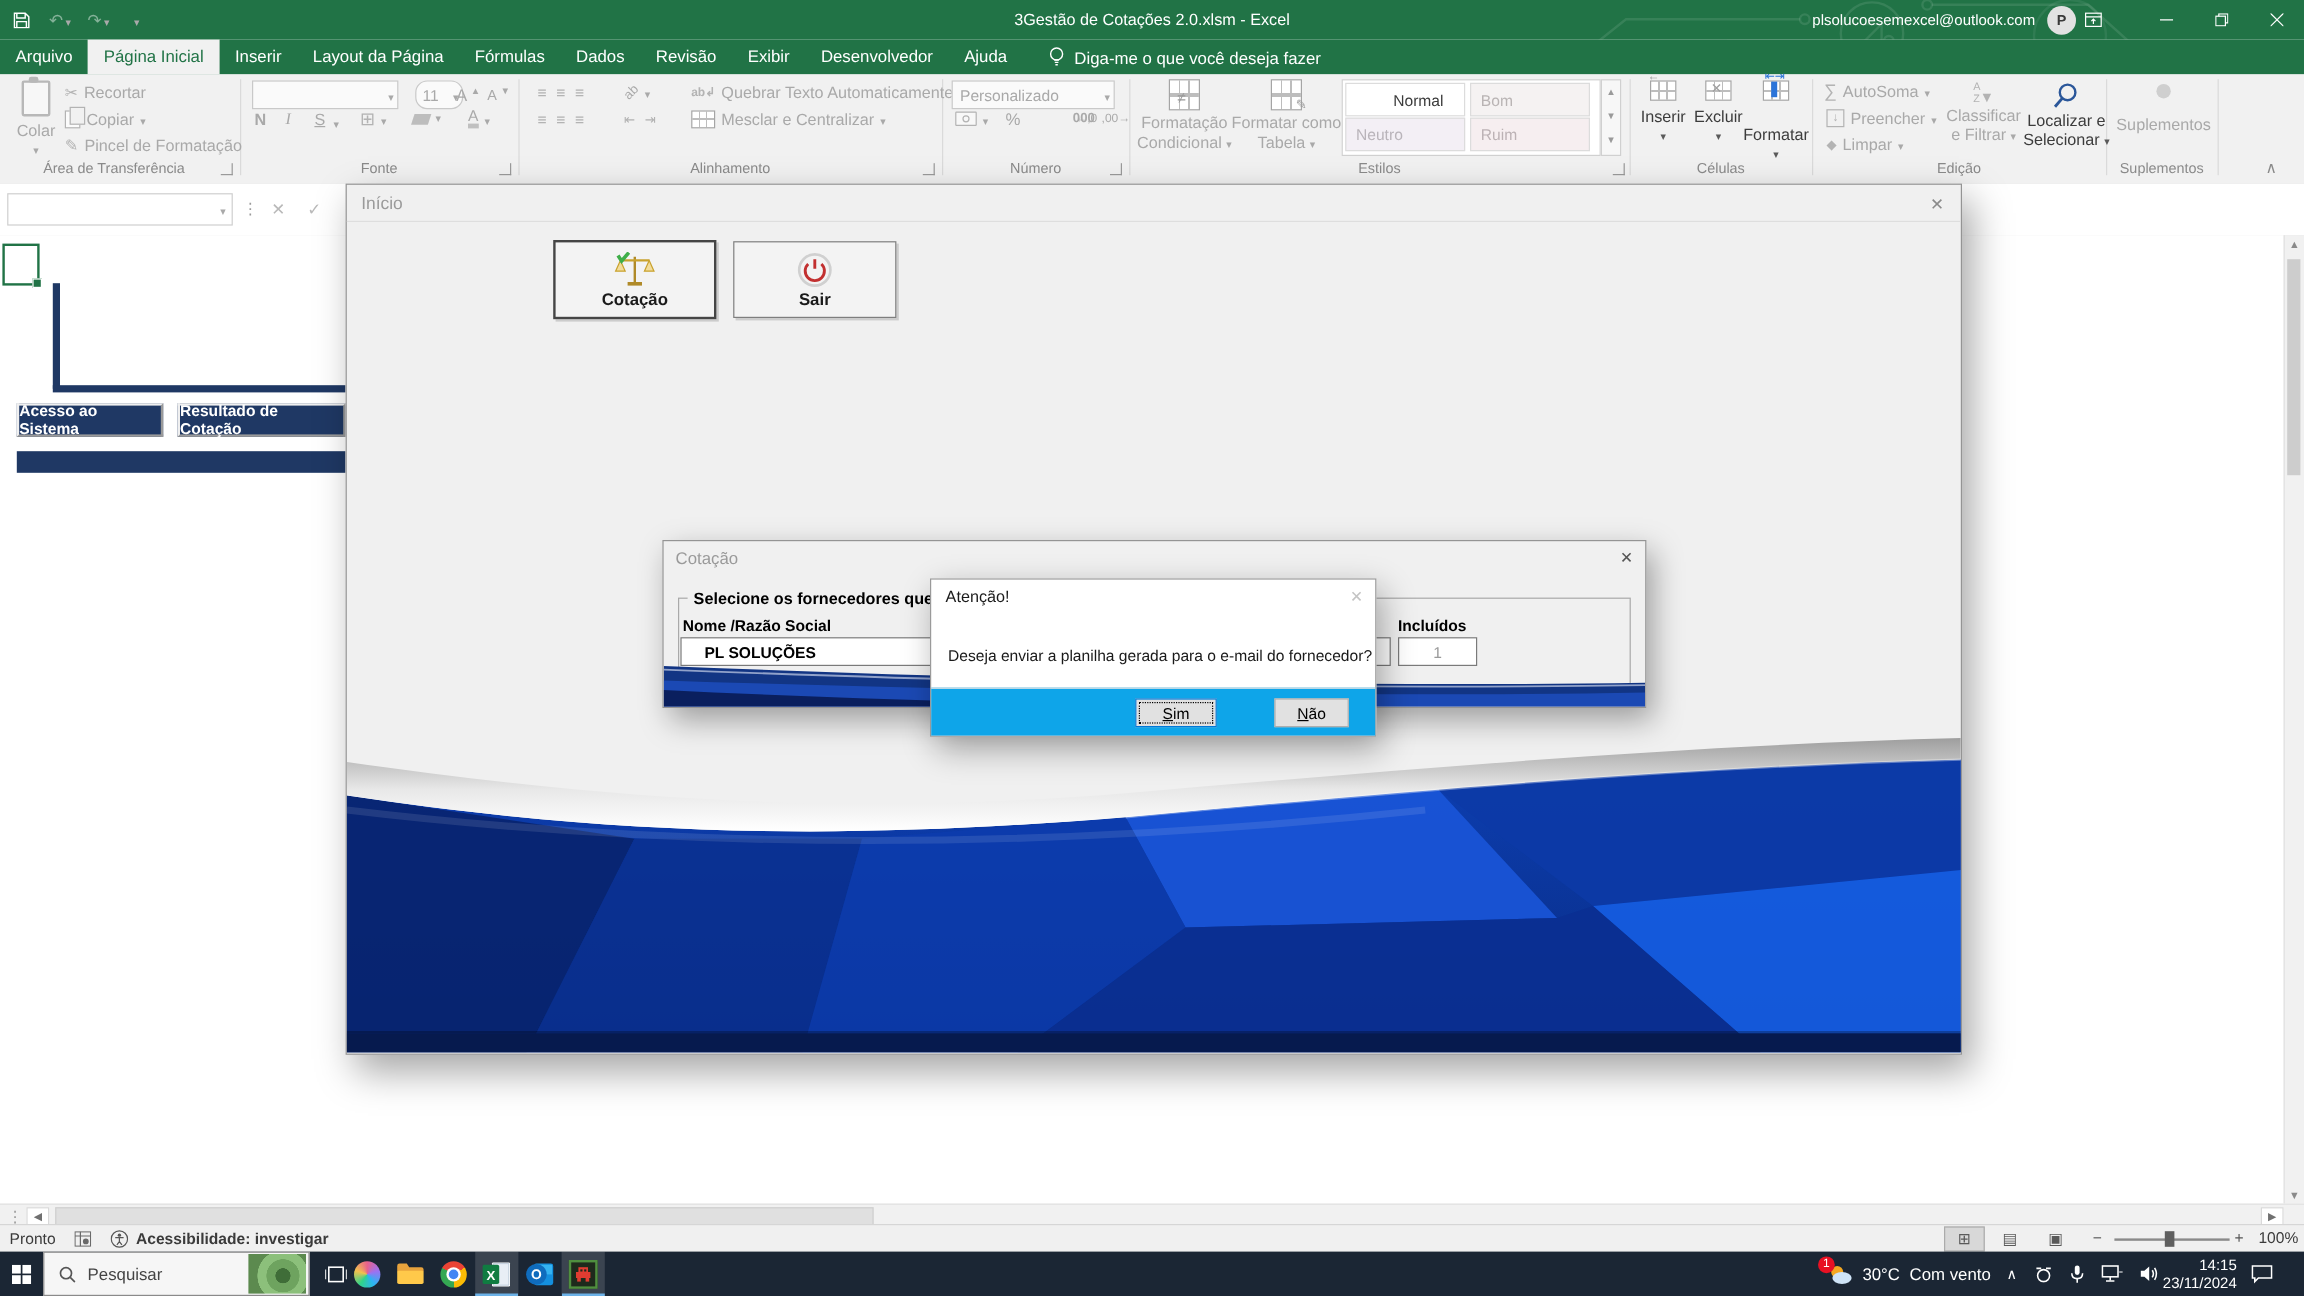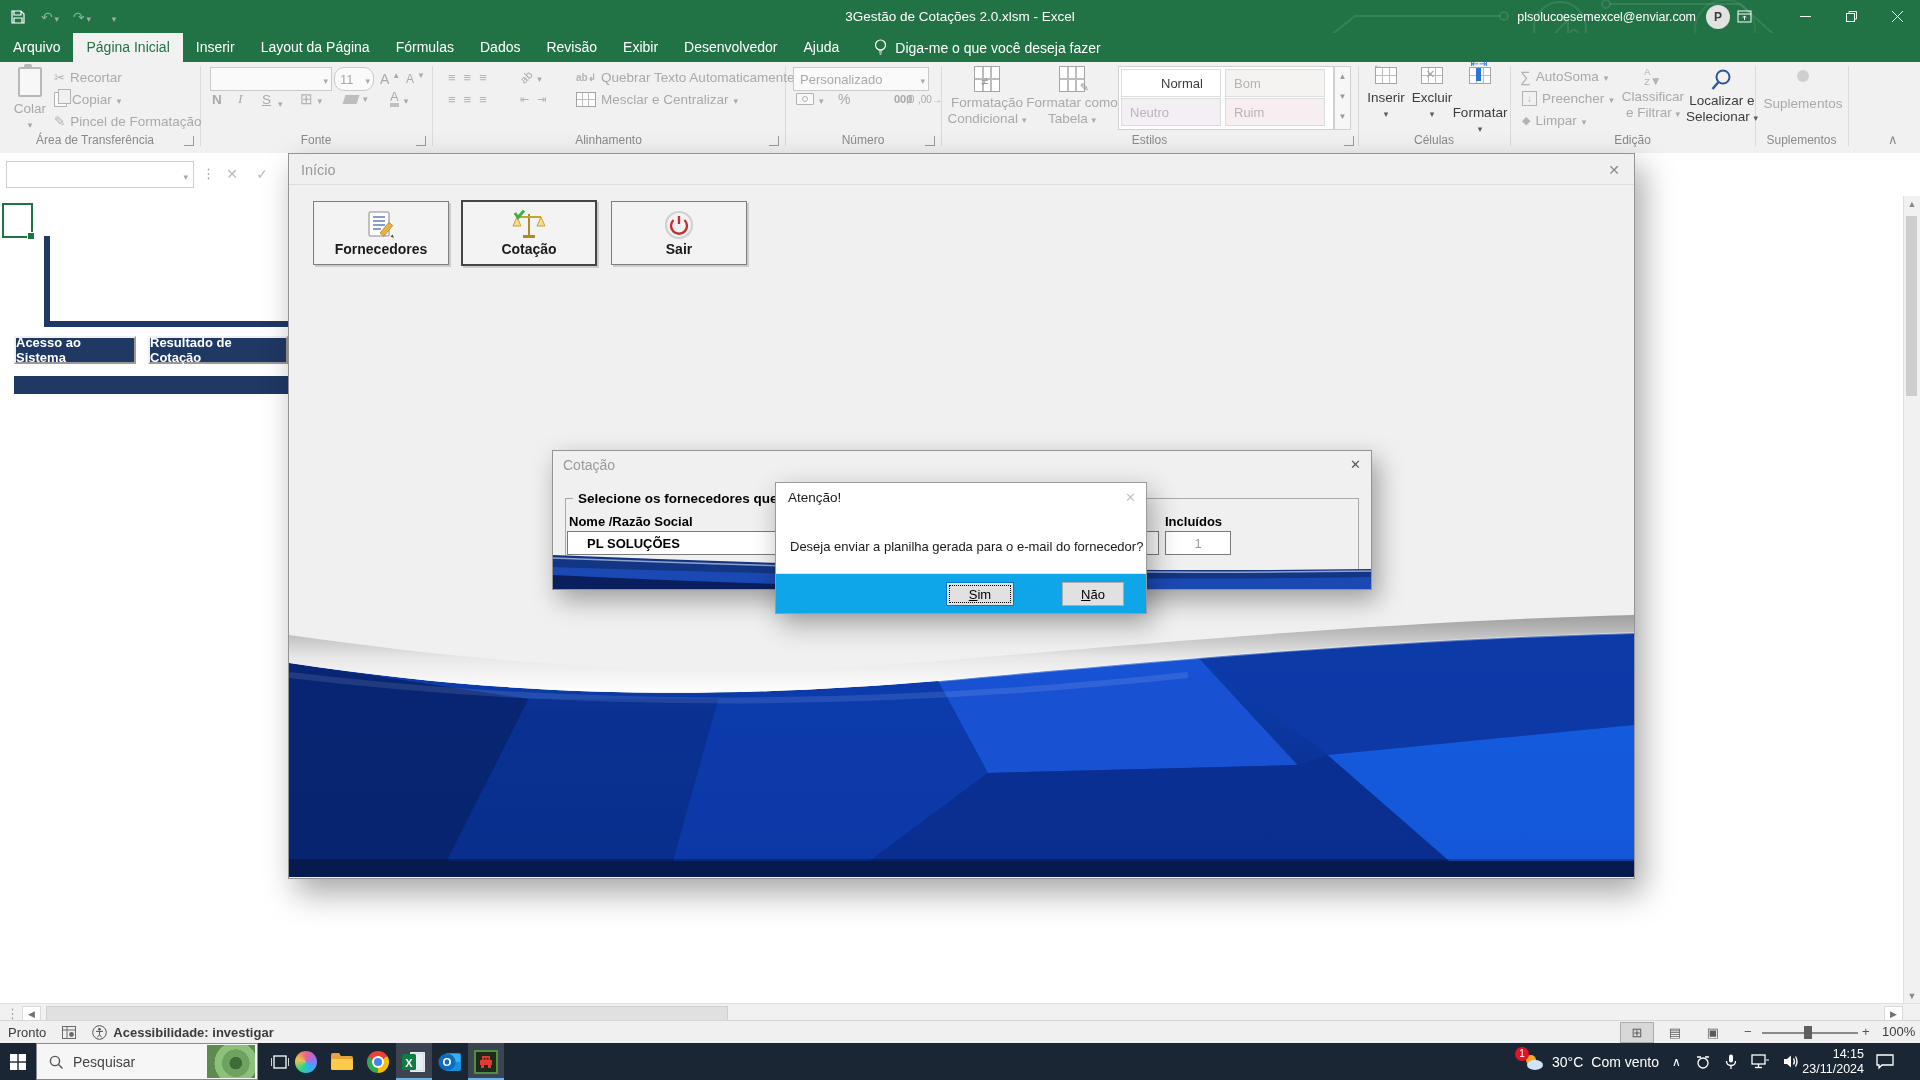--- a/index.html
+++ b/index.html
@@ -177,21 +177,21 @@
       </span>
       <span class="qi dim">↶<span class="cr" style="margin-left:2px"></span></span>
       <span class="qi dim">↷<span class="cr" style="margin-left:2px"></span></span>
       <span class="qi" style="flex-direction:column;gap:0;">
         <span style="width:8px;height:2px;background:#fff;"></span>
           <span class="cr" style="margin-top:1px"></span>
       </span>
     </div>
     <div id="wtitle">3Gestão de Cotações 2.0.xlsm  -  Excel</div>
     <div id="account">
-      <span class="email">plsolucoesemexcel@enviar.com</span>
+      <span class="email">plsolucoesemexcel@outlook.com</span>
       <span id="avatar">P</span>
     </div>
     <div id="ribbonopts">
       <svg width="15" height="13" viewBox="0 0 15 13">
           <rect x="1" y="1" width="13" height="11" fill="none" stroke="#fff"></rect>
           <line x1="1" y1="4" x2="14" y2="4" stroke="#fff"></line>
           <path d="M7.5 10 V6 M5.8 7.6 L7.5 5.9 L9.2 7.6" stroke="#fff" fill="none"></path>
         </svg>
     </div>
     <div class="winbtns">
@@ -266,21 +266,21 @@
     <div class="srow dis" style="left:54px;top:49px;">
       <span class="mi">✎</span>
       <span>Pincel de Formatação</span>
     </div>
     <div class="glabel" style="left:0;width:190px;">Área de Transferência</div>
     <span class="launch" style="left:184px"></span>
 
     <div class="inbox" style="position:absolute;left:210px;top:5px;width:120px;height:22px;">
         <span class="cr"></span>
       </div>
-    <div class="inbox" style="position:absolute;left:334px;top:5px;width:38px;height:22px;border-radius:10px;">
+    <div class="inbox" style="position:absolute;left:346px;top:5px;width:38px;height:22px;border-radius:10px;">
       <span style="margin-left:5px">11</span>
         <span class="cr"></span>
     </div>
     <div class="srow dis" style="left:380px;top:7px;font-size:14px;">A<span style="font-size:8px;margin-left:-2px;margin-top:-8px;">▲</span></div>
     <div class="srow dis" style="left:406px;top:7px;font-size:12px;">A<span style="font-size:8px;margin-left:-2px;margin-top:-8px;">▼</span></div>
     <div class="srow dis" style="left:212px;top:27px;font-weight:bold;">N</div>
     <div class="srow dis" style="left:238px;top:27px;font-style:italic;font-family:'Liberation Serif',serif;">I</div>
     <div class="srow dis" style="left:262px;top:27px;text-decoration:underline;">S</div>
     <span class="cr" style="position:absolute;left:278px;top:33px;"></span>
     <div class="srow" style="left:300px;top:27px;">
@@ -618,34 +618,20 @@
           <path d="M1 1 H17 V11 H6 L3 14 V11 H1 Z" fill="none" stroke="#fff" stroke-width="1.3"></path>
         </svg>
     </div>
   </div>
 
   <div id="inicio">
     <span class="ftitle">Início</span>
     <span class="fclose">✕</span>
     <div style="position:absolute;left:0;top:30px;width:100%;border-top:1px solid #dedede;"></div>
 
-    <div class="form-btn" style="left:24px;top:47px;">
-      <span class="fb-ic">
-        <svg width="34" height="30" viewBox="0 0 34 30">
-            <rect x="5" y="2" width="20" height="24" rx="1" fill="#fff" stroke="#8a8a8a"></rect>
-            <line x1="9" y1="7" x2="21" y2="7" stroke="#6a87b8" stroke-width="1.6"></line>
-            <line x1="9" y1="11" x2="21" y2="11" stroke="#6a87b8" stroke-width="1.6"></line>
-            <line x1="9" y1="15" x2="21" y2="15" stroke="#6a87b8" stroke-width="1.6"></line>
-            <line x1="9" y1="19" x2="17" y2="19" stroke="#6a87b8" stroke-width="1.6"></line>
-            <rect x="20" y="12" width="5" height="14" transform="rotate(40 22 19)" fill="#e8b23c" stroke="#9a7a20" stroke-width=".6"></rect>
-            <path d="M30 28 L26.5 26.5 L28.5 24.5 Z" fill="#5a4a20"></path>
-          </svg>
-      </span>
-      <span class="fb-lbl">Fornecedores</span>
-    </div>
 
     <div class="form-btn" id="btn-cotacao" style="left:172px;top:46px;">
       <span class="fb-ic">
         <svg width="36" height="30" viewBox="0 0 36 30">
             <line x1="18" y1="4" x2="18" y2="25" stroke="#b08a28" stroke-width="2"></line>
             <line x1="6" y1="7" x2="30" y2="7" stroke="#c9a22e" stroke-width="2"></line>
             <path d="M6 7 L2 16 H10 Z" fill="#f2dc9a" stroke="#c9a22e"></path>
             <path d="M30 7 L26 16 H34 Z" fill="#f2dc9a" stroke="#c9a22e"></path>
             <rect x="12" y="25" width="12" height="3" fill="#b08a28"></rect>
             <path d="M4 3 L7 7.5 L13 0.5" fill="none" stroke="#3fae49" stroke-width="3"></path>

